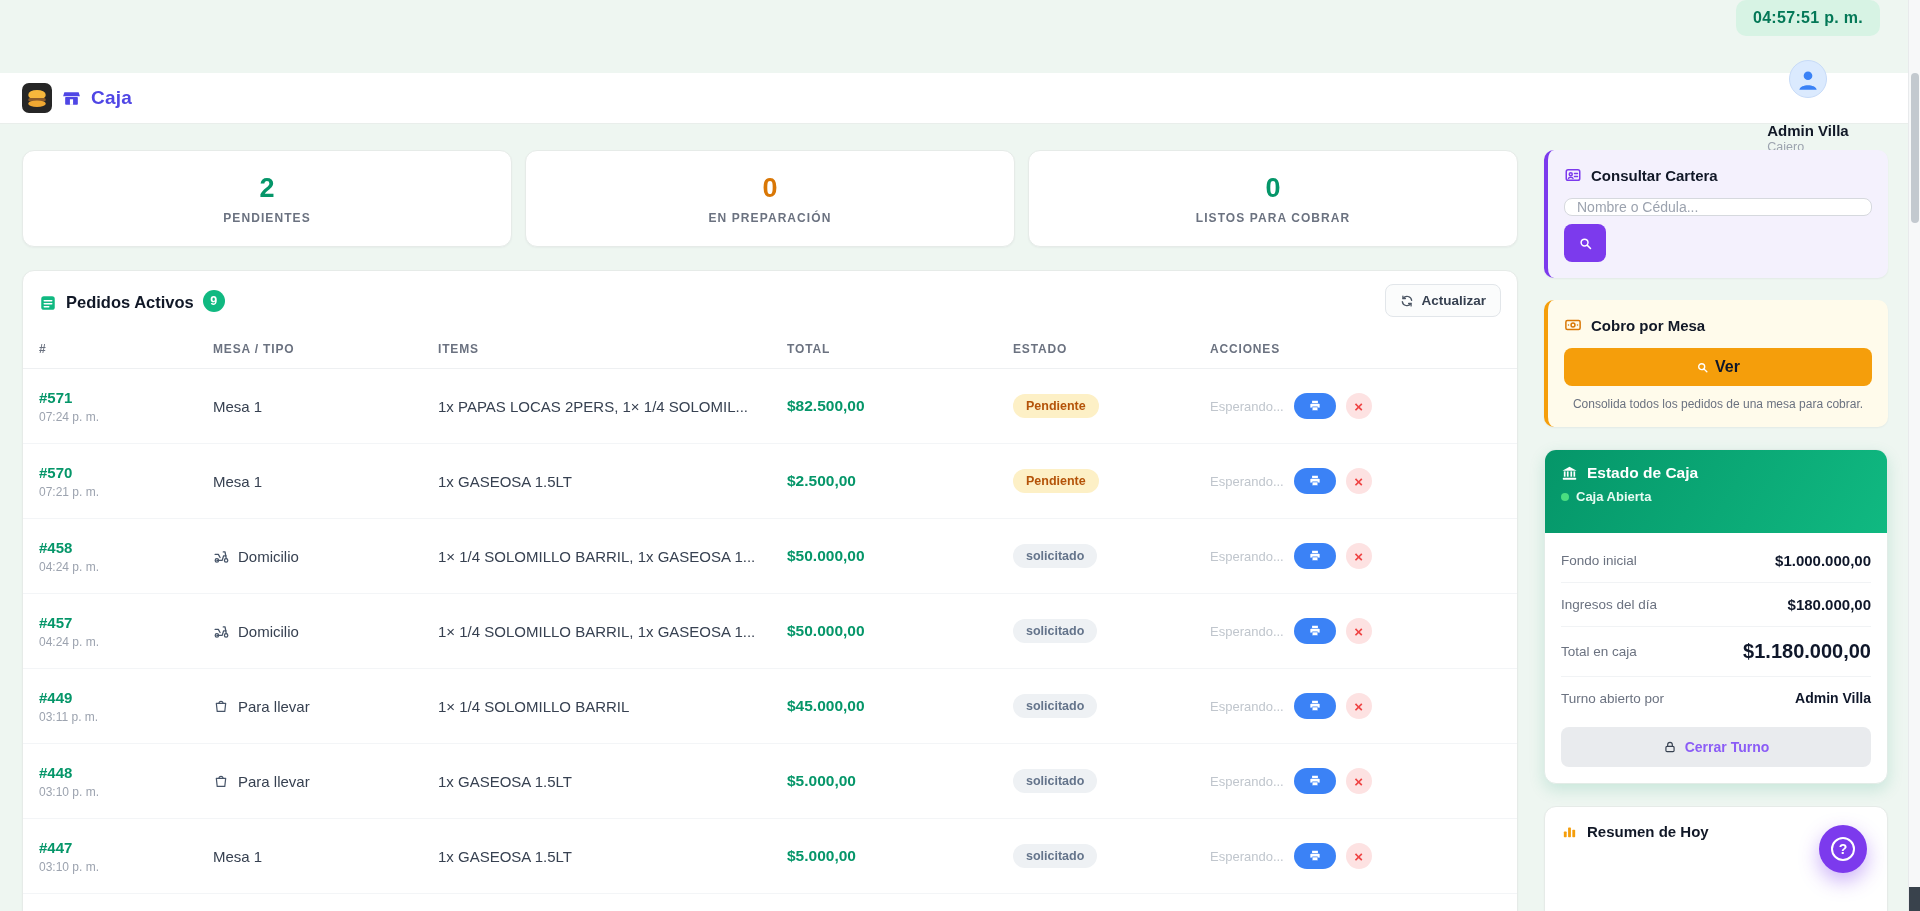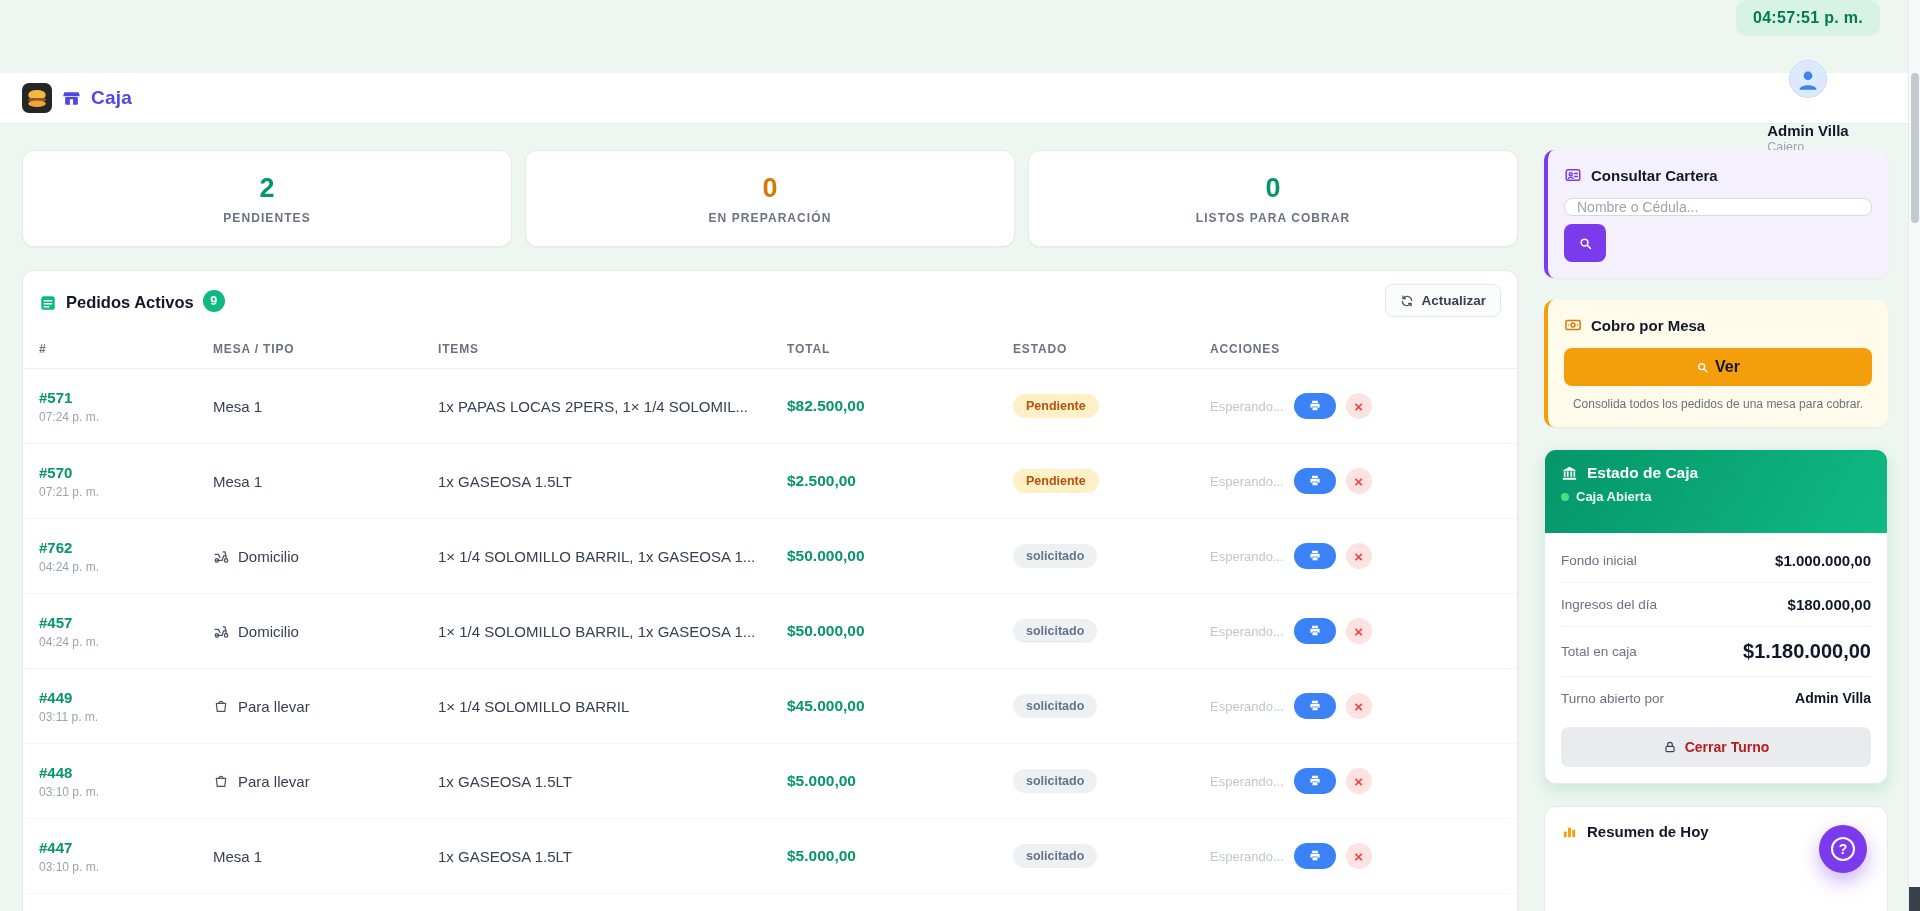--- a/index.html
+++ b/index.html
@@ -132,21 +132,21 @@
   .caja-status-label { font-size:13px; color:#e8fbf2; font-weight:600; }
   .caja-body { padding:6px 16px 16px; }
   .caja-row { display:flex; align-items:center; justify-content:space-between; padding:13px 0; border-bottom:1px solid #f1f3f5; }
   .caja-row:nth-child(4) { border-bottom:none; }
   .caja-label { font-size:13.5px; color:#6b7280; }
   .caja-value { font-size:15px; font-weight:800; color:#0f172a; }
   .caja-value-big { font-size:20px; }
   .close-btn {
     margin-top:8px; width:100%; height:40px; border-radius:8px; background:#e9ebee;
     display:flex; align-items:center; justify-content:center; gap:8px;
-    font-size:14px; font-weight:700; color:#b91c1c;
+    font-size:14px; font-weight:700; color:#8b5cf6;
   }
 
   .resumen-card { background:#fff; border:1px solid #e6ebe8; border-radius:12px; padding:16px; min-height:120px; box-shadow:0 1px 2px rgba(16,24,40,.04); }
 
   
   .help-fab {
     position:fixed; right:53px; bottom:38px; width:48px; height:48px; border-radius:50%;
     background:#7c3aed; box-shadow:0 8px 20px rgba(124,58,237,.40);
     display:flex; align-items:center; justify-content:center; z-index:50;
   }
@@ -305,21 +305,21 @@
                 <rect x="4" y="8" width="16" height="7" rx="1.5"></rect>
                 <rect x="7" y="13.5" width="10" height="6.5" rx="1" fill="#fff" stroke="#3b82f6" stroke-width="1.4"></rect>
               </svg>
           </button>
           <button class="cancel-btn">×</button>
         </div>
       </div>
 
       <div class="tgrid trow">
         <div>
-          <div class="oid">#762</div>
+          <div class="oid">#458</div>
           <div class="otime">04:24 p. m.</div>
         </div>
         <div class="c-type">
           <span class="type-ic">
             <svg viewBox="0 0 24 24" width="17" height="17" fill="none" stroke="#475569" stroke-width="1.8" stroke-linecap="round" stroke-linejoin="round">
               <circle cx="5.5" cy="17.5" r="2.4"></circle>
                 <circle cx="18.5" cy="17.5" r="2.4"></circle>
               <path d="M5.5 17.5h7.5l2-6.5h3.5"></path>
                 <path d="M14.5 5.5h2.5l1.7 9.6"></path>
                 <path d="M3 9h4.5l2.5 4.5"></path>

